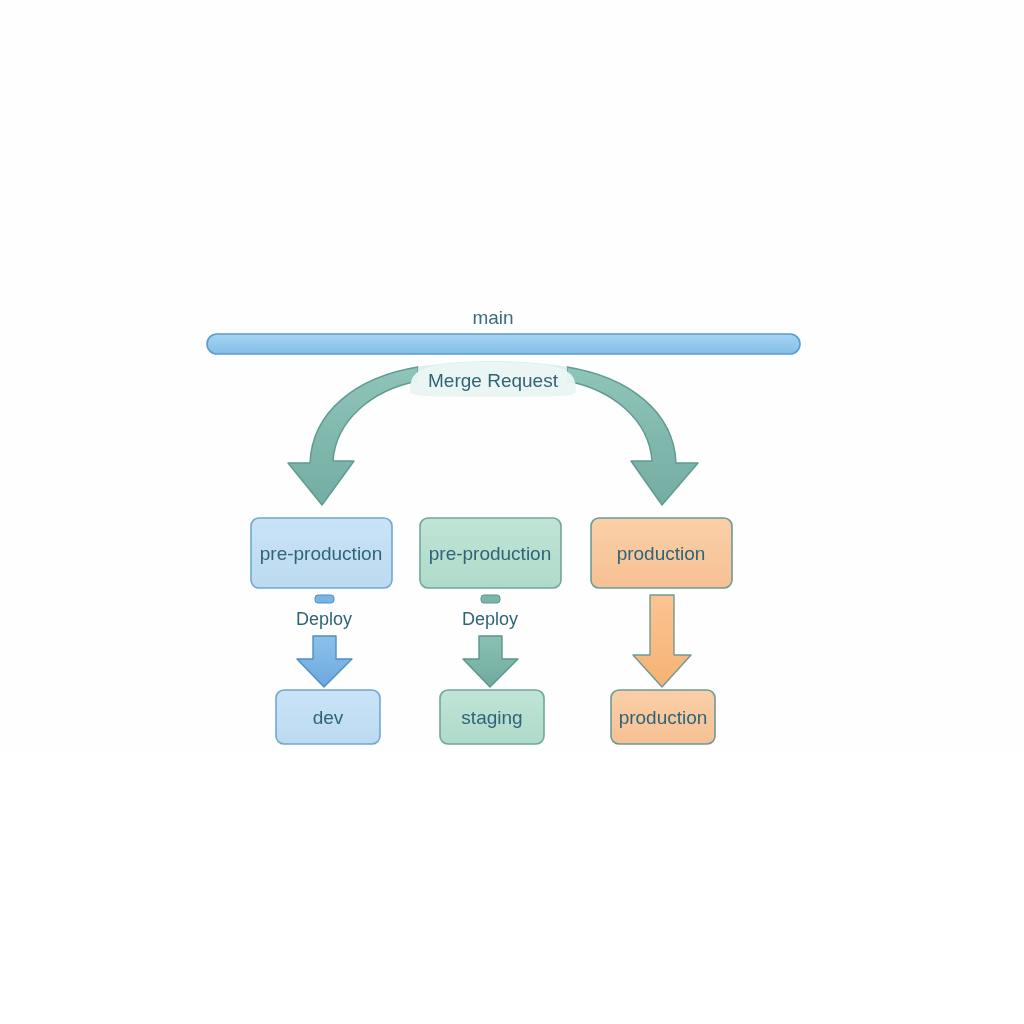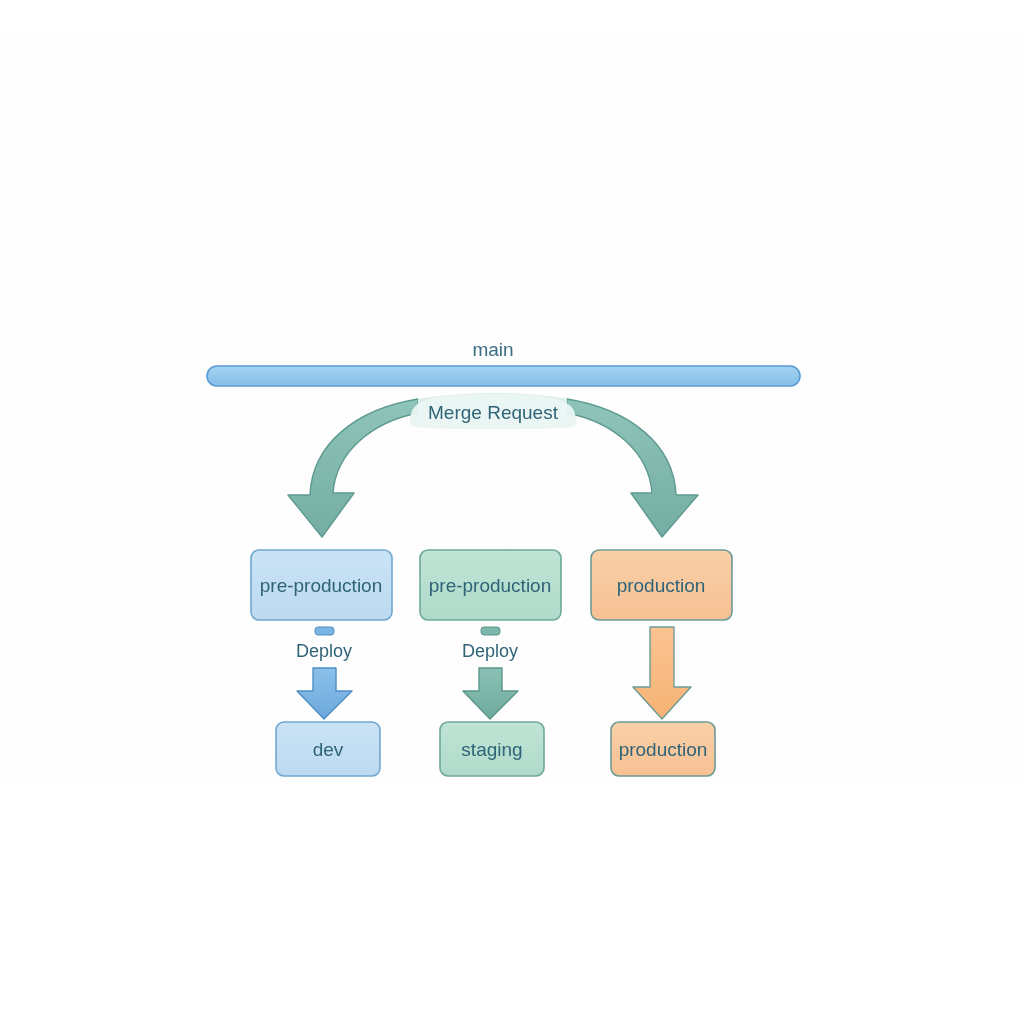--- a/index.html
+++ b/index.html
@@ -11,21 +11,20 @@
     width: 1024px;
     height: 1024px;
     font-family: "Liberation Sans", sans-serif;
     overflow: hidden;
   }
   #canvas {
     position: relative;
     width: 1024px;
     height: 752px;
     background: #fefefe;
-    margin-top: 32px;
   }
   #diagram-svg {
     position: absolute;
     left: 0;
     top: 0;
     width: 1024px;
     height: 1024px;
   }
   .node-label {
     font-family: "Liberation Sans", sans-serif;

